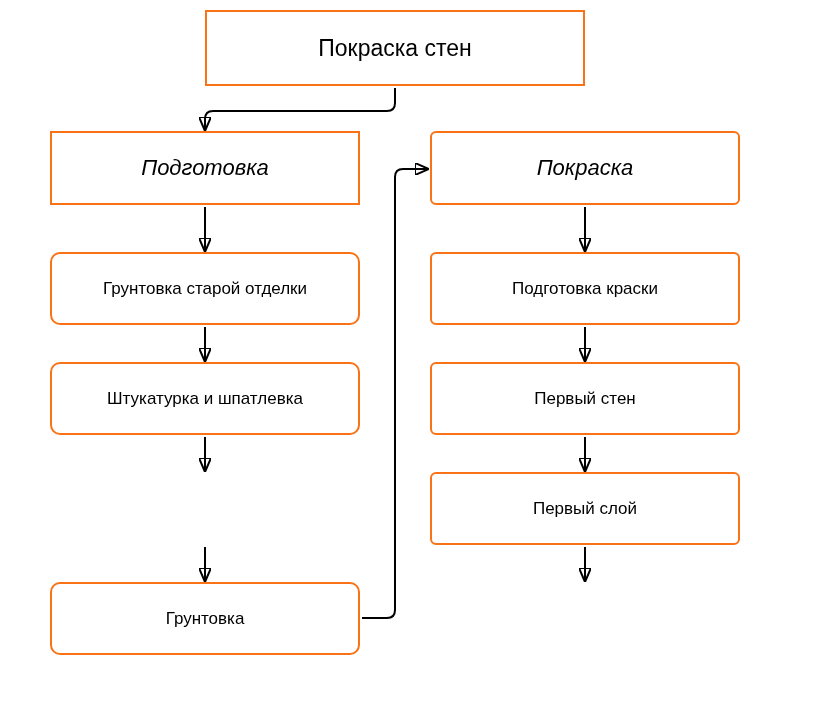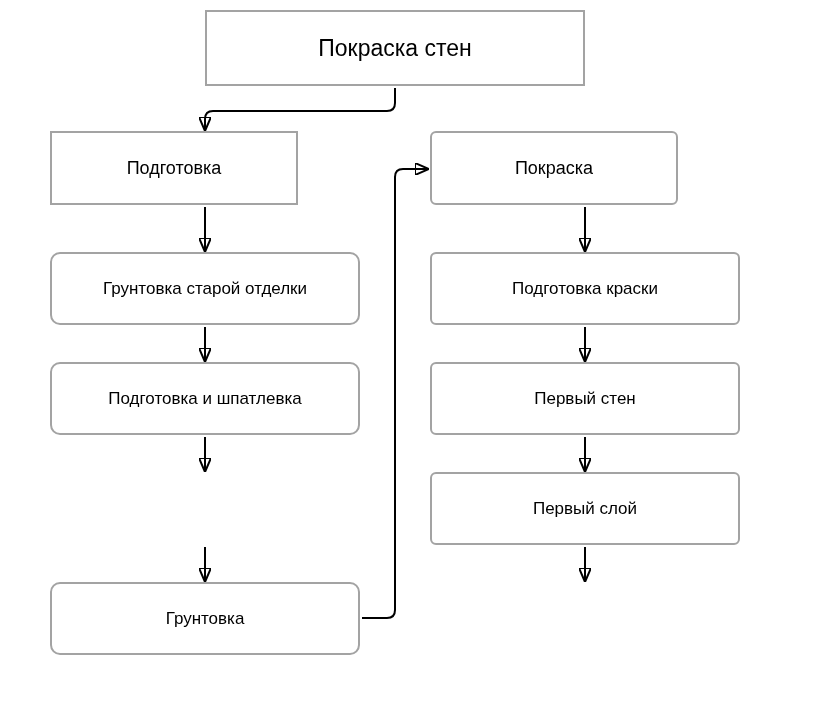--- a/index.html
+++ b/index.html
@@ -23,37 +23,38 @@
   }
   .edges path {
     fill: none;
     stroke: #000000;
     stroke-width: 2;
   }
   .node {
     position: absolute;
     box-sizing: border-box;
     background: #ffffff;
-    border: 2px solid #a3a3a3;
+    border: 2px solid #f97316;
     display: flex;
     align-items: center;
     justify-content: center;
     text-align: center;
     color: #000000;
   }
   .node span { display: block; padding: 0 8px; }
   .title-node {
     left: 205px; top: 10px;
     width: 380px; height: 76px;
     font-size: 23px;
   }
   .header-node {
     top: 131px;
-    width: 248px; height: 74px;
-    font-size: 18px;
+    width: 310px; height: 74px;
+    font-size: 22px;
+    font-style: italic;
   }
   .step-node {
     width: 310px; height: 73px;
     border-radius: 10px;
     font-size: 17px;
   }
   .col-left  { left: 50px;  }
   .col-right { left: 430px; border-radius: 6px; }
   .row-0 { top: 252px; }
   .row-1 { top: 362px; }
@@ -91,21 +92,21 @@
     <span>Подготовка</span>
   </div>
   <div class="node header-node col-right">
     <span>Покраска</span>
   </div>
 
   <div class="node step-node col-left row-0">
     <span>Грунтовка старой отделки</span>
   </div>
   <div class="node step-node col-left row-1">
-    <span>Подготовка и шпатлевка</span>
+    <span>Штукатурка и шпатлевка</span>
   </div>
   <div class="node step-node col-left row-3">
     <span>Грунтовка</span>
   </div>
 
   <div class="node step-node col-right row-0">
     <span>Подготовка краски</span>
   </div>
   <div class="node step-node col-right row-1">
     <span>Первый стен</span>

